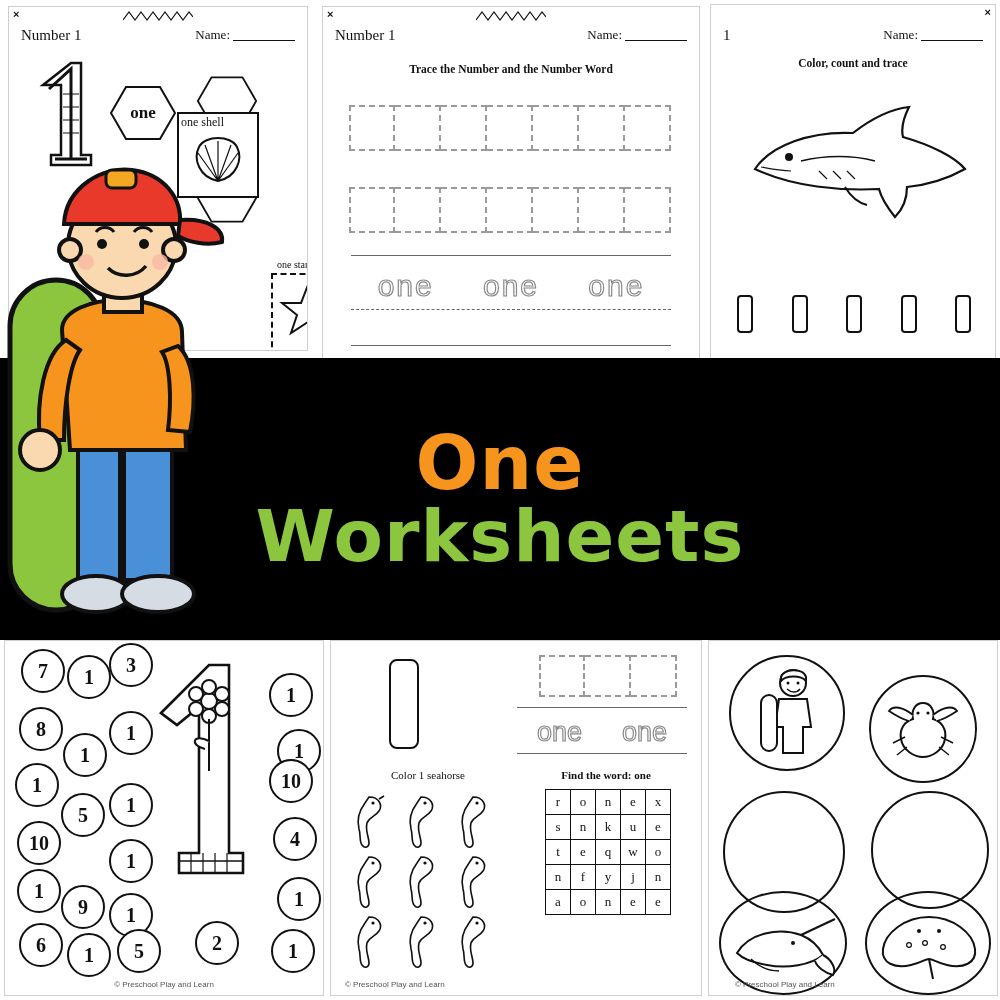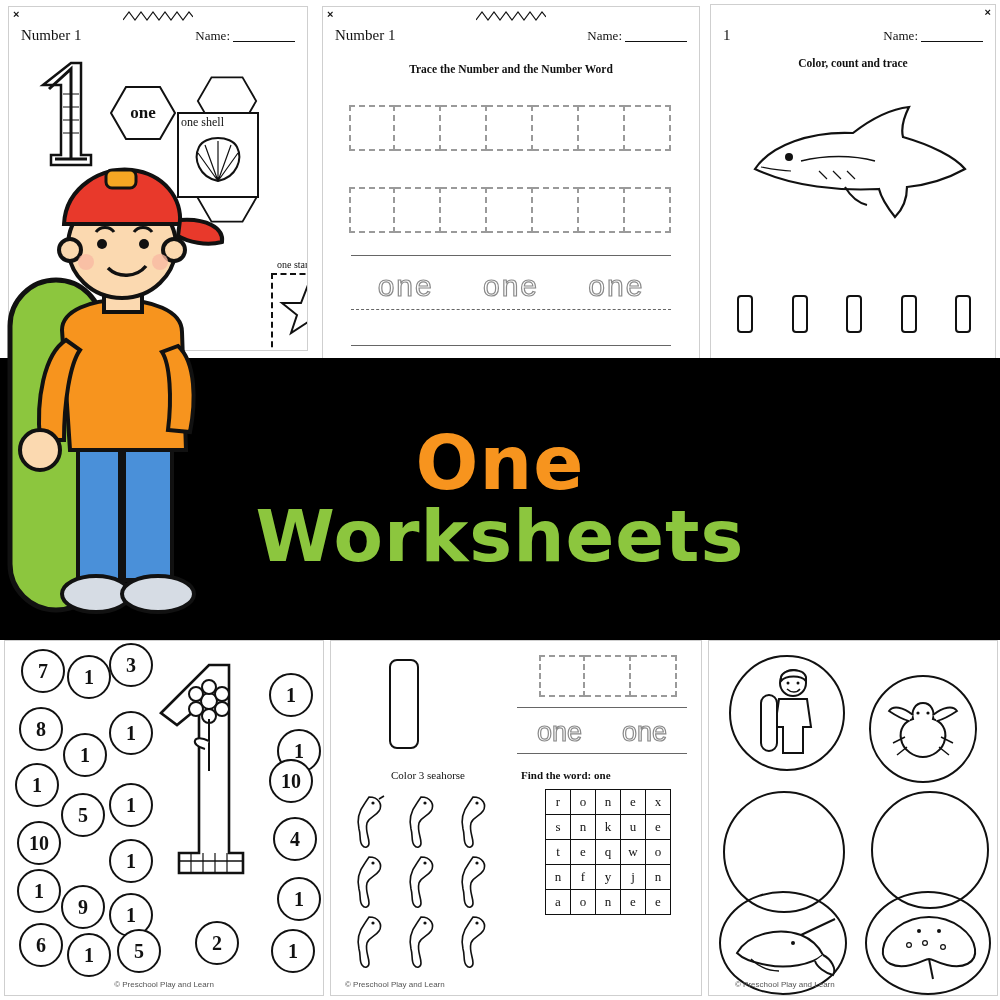--- a/index.html
+++ b/index.html
@@ -25,21 +25,21 @@
     font-family:"Liberation Sans",sans-serif;font-weight:bold;
   }
   .x-left{left:4px;}
   .x-right{right:4px;}
   .zigzag{
     position:absolute;top:4px;left:50%;transform:translateX(-50%);
     width:70px;height:10px;
   }
   .hdr{
     position:absolute;top:20px;left:0;right:0;
-    display:flex;justify-content:space-between;align-items:center;
+    display:flex;justify-content:space-between;align-items:flex-start;
     padding:0 12px;box-sizing:border-box;
   }
   .hdr .title{font-size:15px;color:#111;font-family:"Liberation Serif",serif;}
   .hdr .nm{font-size:13px;color:#111;font-family:"Liberation Serif",serif;}
   .hdr .nm .line{display:inline-block;border-bottom:1.5px solid #111;width:62px;height:12px;vertical-align:-2px;margin-left:3px;}
   .instr{
     position:absolute;left:0;right:0;text-align:center;
     font-size:11.5px;color:#111;font-family:"Liberation Serif",serif;font-weight:bold;
   }
   .footer{
@@ -310,22 +310,22 @@
       <div class="tbox" style="width:46px;height:42px;"></div>
     </div>
 
     <div style="position:absolute;left:186px;right:14px;top:66px;border-top:1.5px solid #666;"></div>
     <div style="position:absolute;left:186px;right:14px;top:76px;display:flex;justify-content:space-around;">
       <span class="dashword" style="font-size:27px;">one</span>
       <span class="dashword" style="font-size:27px;">one</span>
     </div>
     <div style="position:absolute;left:186px;right:14px;top:112px;border-top:1.5px solid #666;"></div>
 
-    <div style="position:absolute;left:12px;top:128px;width:170px;text-align:center;font-size:11px;font-family:'Liberation Serif',serif;color:#111;">Color 3 seahorse</div>
-    <div style="position:absolute;left:190px;top:128px;width:170px;font-size:11px;font-family:'Liberation Serif',serif;color:#111;font-weight:bold;">Find the word: one</div>
+    <div style="position:absolute;left:12px;top:128px;width:170px;text-align:center;font-size:11px;font-family:'Liberation Serif',serif;color:#111;">Color 1 seahorse</div>
+    <div style="position:absolute;left:190px;top:128px;width:170px;text-align:center;font-size:11px;font-family:'Liberation Serif',serif;color:#111;font-weight:bold;">Find the word: one</div>
 
     <svg style="position:absolute;left:14px;top:148px;" width="166" height="180" viewBox="0 0 166 180">
       <g fill="none" stroke="#111" stroke-width="1.6">
         <g transform="translate(6,2)">
           <path d="M18 6 C28 6 32 14 28 20 C24 26 18 26 16 32 C14 40 18 46 18 52 C18 56 14 58 11 54 C8 50 10 44 8 38 C6 30 8 20 14 12 Z" fill="#fff"></path>
           <circle cx="22" cy="12" r="1.6" fill="#111" stroke="none"></circle>
           <path d="M28 8 L33 5"></path>
         </g>
         <g transform="translate(58,2)">
           <path d="M18 6 C28 6 32 14 28 20 C24 26 18 26 16 32 C14 40 18 46 18 52 C18 56 14 58 11 54 C8 50 10 44 8 38 C6 30 8 20 14 12 Z" fill="#fff"></path>

